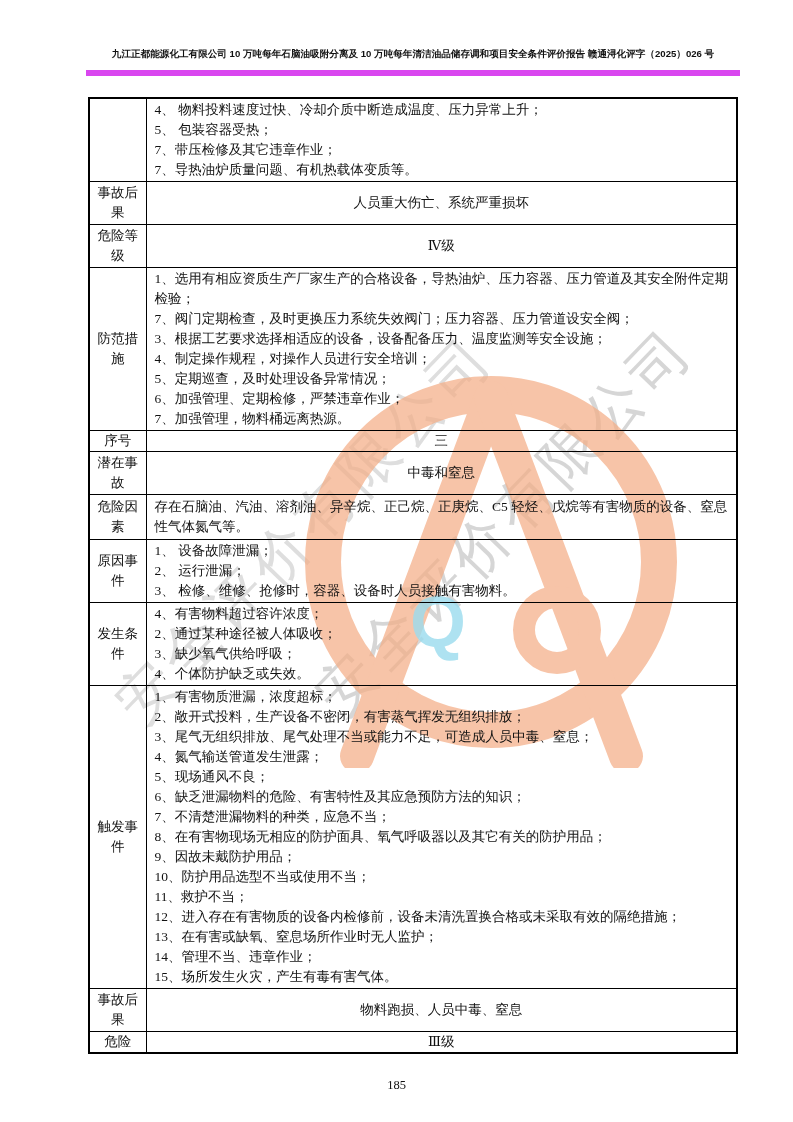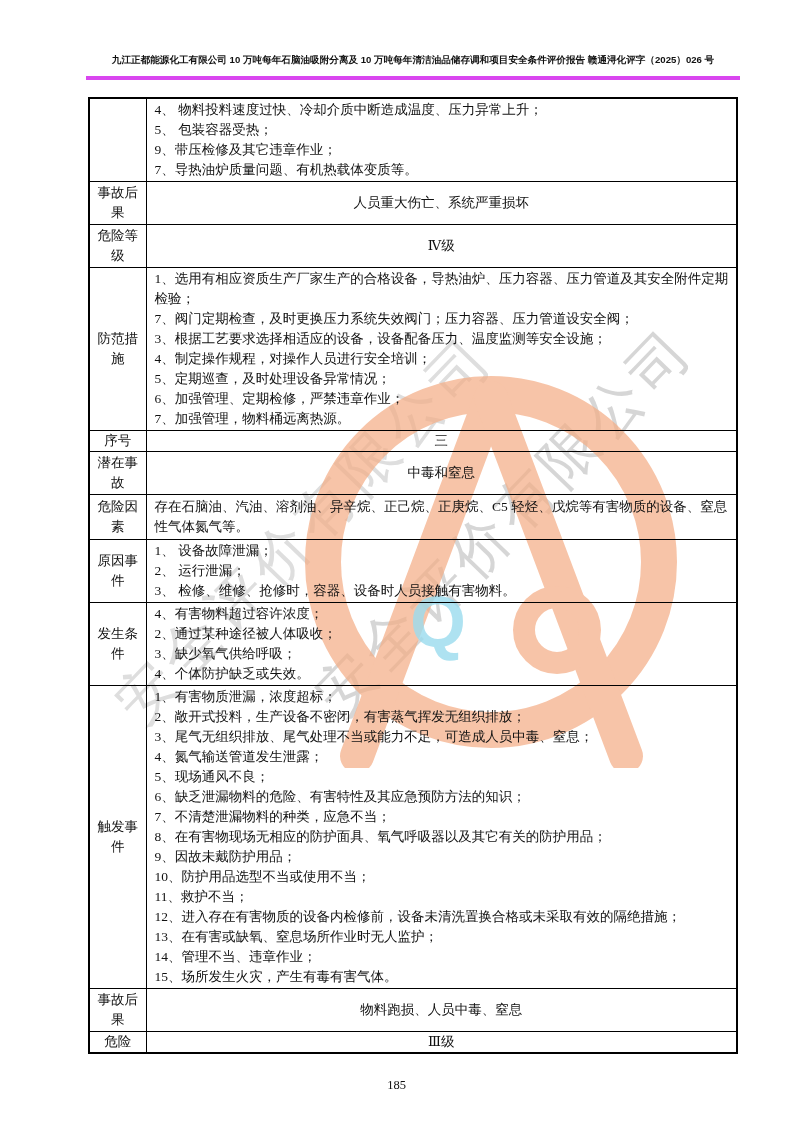--- a/index.html
+++ b/index.html
@@ -1,22 +1,22 @@
 <!DOCTYPE html>
 <html><head>
 <meta charset="utf-8">
 <style>
   html,body{margin:0;padding:0;background:#fff;}
   .page{position:relative;width:793px;height:1122px;background:#ffffff;overflow:hidden;
         font-family:"Liberation Serif","DejaVu Serif",serif;color:#111;}
 
   
-  .doc-header{position:absolute;top:54px;left:86px;width:654px;text-align:center;
+  .doc-header{position:absolute;top:48px;left:86px;width:654px;text-align:center;
     font-family:"Liberation Sans","DejaVu Sans",sans-serif;font-weight:bold;font-size:9.6px;
-    white-space:nowrap;padding-bottom:9px;border-bottom:4px solid #d946ef;z-index:2;}
+    white-space:nowrap;padding-bottom:9px;border-bottom:6px solid #d946ef;z-index:2;}
 
   
   .wm{position:absolute;z-index:1;pointer-events:none;user-select:none;}
   .wm-diag{width:700px;text-align:center;font-family:"Liberation Sans","DejaVu Sans",sans-serif;
     font-size:58px;letter-spacing:6px;color:#9f9f9f;opacity:.42;transform:rotate(-46deg);}
   .wm-blue{font-family:"Liberation Sans","DejaVu Sans",sans-serif;font-weight:bold;
     font-size:72px;color:#9bdcee;opacity:.8;line-height:1;}
 
   
   .doc-table{position:absolute;top:97px;left:88px;width:650px;z-index:2;
@@ -59,21 +59,21 @@
     <colgroup>
         <col style="width:57px">
         <col>
       </colgroup>
     <tbody>
         <tr>
           <td class="hdr"></td>
           <td class="val">
             <div>4、 物料投料速度过快、冷却介质中断造成温度、压力异常上升；</div>
             <div>5、 包装容器受热；</div>
-            <div>9、带压检修及其它违章作业；</div>
+            <div>7、带压检修及其它违章作业；</div>
             <div>7、导热油炉质量问题、有机热载体变质等。</div>
           </td>
         </tr>
         <tr class="tall">
           <td class="hdr">事故后果</td>
           <td class="val c">
             <div>人员重大伤亡、系统严重损坏</div>
           </td>
         </tr>
         <tr class="tall">

